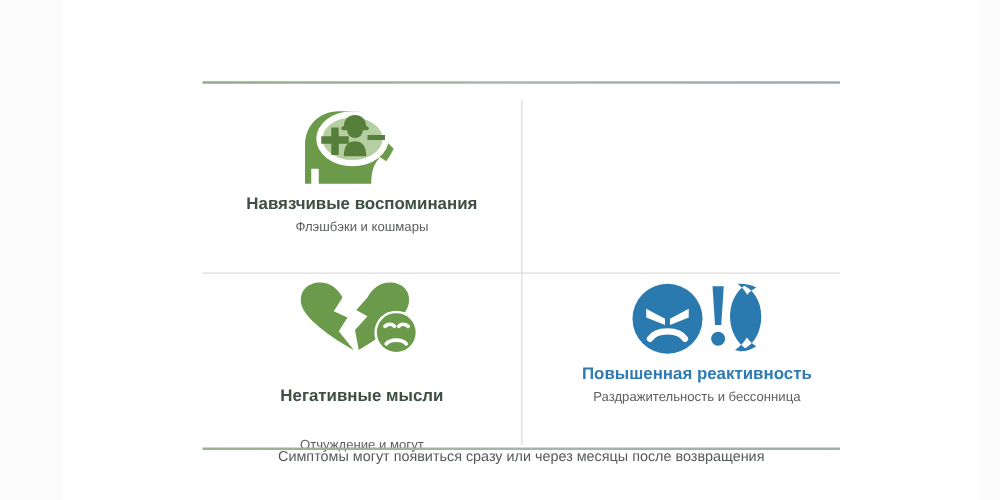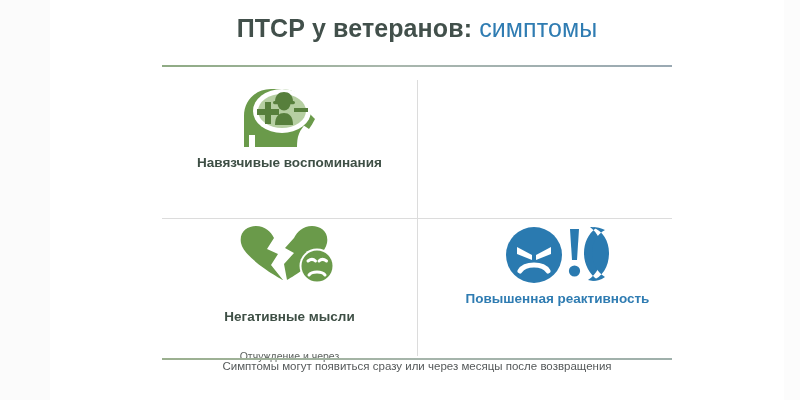--- a/index.html
+++ b/index.html
@@ -166,26 +166,20 @@
 </head>
 <body>
 
 <div class="canvas">
 
   <div class="edge-band-left"></div>
   <div class="edge-band-right"></div>
 
   <div class="card">
 
-    <div class="title-wrap">
-      <div class="title">
-        <span class="t-dark">ПТСР у ветеранов:</span>
-        <span class="t-accent">симптомы</span>
-      </div>
-    </div>
     <div class="title-rule"></div>
 
     <div class="grid">
 
       <div class="v-divider"></div>
       <div class="h-divider"></div>
 
       <div class="quad tl">
         <div class="icon-box">
           <svg width="98" height="64" viewBox="0 0 98 64" aria-hidden="true">
@@ -204,59 +198,61 @@
 
             <path d="M34 40 C34 31 38 28 43 28 C48 28 52 31 52 40 Z" fill="#577f3c"></path>
 
             <circle cx="43" cy="19" r="6.4" fill="#577f3c"></circle>
 
             <path d="M34 17 C34 10 38 7 43 7 C48 7 52 10 52 17 Z" fill="#577f3c"></path>
             <rect x="32" y="16" width="22" height="3.2" rx="1.6" fill="#577f3c"></rect>
           </svg>
         </div>
         <div class="q-label green">Навязчивые воспоминания</div>
+        <div class="q-sub">Флэшбэки и кошмары</div>
       </div>
 
 
       <div class="quad bl">
         <div class="icon-box">
           <svg width="104" height="60" viewBox="0 0 104 60" aria-hidden="true">
 
             <path d="M45 56 C45 56 6 35 3 19 C1 8 9 2 18 2 C27 2 33 8 36 14 L29 25 L40 30 L33 41 L45 56 Z" fill="#6a9a4a"></path>
 
             <path d="M49 56 C49 56 86 35 89 19 C91 8 83 2 74 2 C65 2 59 8 56 14 L47 24 L56 29 L46 40 L49 56 Z" fill="#6a9a4a"></path>
 
             <circle cx="79" cy="42" r="17.5" fill="#ffffff"></circle>
             <circle cx="79" cy="42" r="15.5" fill="#6a9a4a"></circle>
             <path d="M70 37 C72.5 35 75.5 35 77.5 37" stroke="#ffffff" stroke-width="3" fill="none" stroke-linecap="round"></path>
             <path d="M81 37 C83 35 86 35 88.5 37" stroke="#ffffff" stroke-width="3" fill="none" stroke-linecap="round"></path>
             <path d="M71 51 C74 47 84 47 87 51" stroke="#ffffff" stroke-width="3" fill="none" stroke-linecap="round"></path>
           </svg>
         </div>
         <div class="q-label green">Негативные мысли</div>
-        <div class="q-sub">Отчуждение и через</div>
+        <div class="q-sub">Отчуждение и могут</div>
       </div>
 
       <div class="quad br">
         <div class="icon-box">
           <svg width="108" height="60" viewBox="0 0 108 60" aria-hidden="true">
 
             <circle cx="30" cy="30" r="28" fill="#2a7ab0"></circle>
             <path d="M13 22 L28 30 L28 35 L13 29 Z" fill="#ffffff"></path>
             <path d="M47 22 L32 30 L32 35 L47 29 Z" fill="#ffffff"></path>
             <path d="M16 46 C21 38 39 38 44 46" stroke="#ffffff" stroke-width="5" fill="none" stroke-linecap="round"></path>
 
             <path d="M66 4 h9 l-2 31 h-5 z" fill="#2a7ab0"></path>
             <circle cx="70.5" cy="46" r="5.6" fill="#2a7ab0"></circle>
 
             <path d="M92 3 C84 9 80 18 80 28 C80 39 85 49 94 55 C90 56 87 56 84 55 C93 49 98 39 98 28 C98 17 94 8 86 2 C88 2 90 2 92 3 Z" fill="#2a7ab0"></path>
             <path d="M101 5 C93 9 88 18 88 28 C88 38 93 47 101 52 C97 55 92 56 87 56 C99 52 105 41 105 28 C105 16 99 6 88 2 C93 2 97 3 101 5 Z" fill="#2a7ab0"></path>
           </svg>
         </div>
         <div class="q-label blue">Повышенная реактивность</div>
+        <div class="q-sub">Раздражительность и бессонница</div>
       </div>
 
     </div>
 
     <div class="footer-rule"></div>
     <div class="footer-text">Симптомы могут появиться сразу или через месяцы после возвращения</div>
 
   </div>
 </div>
 

